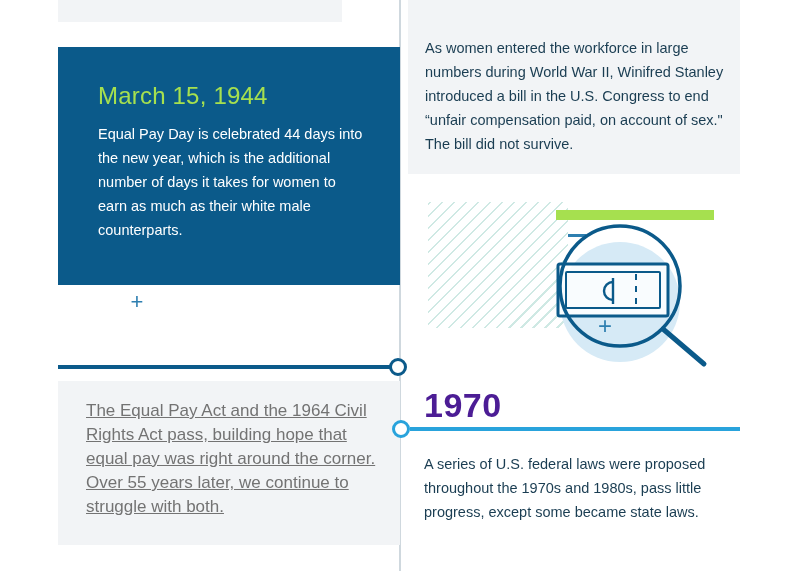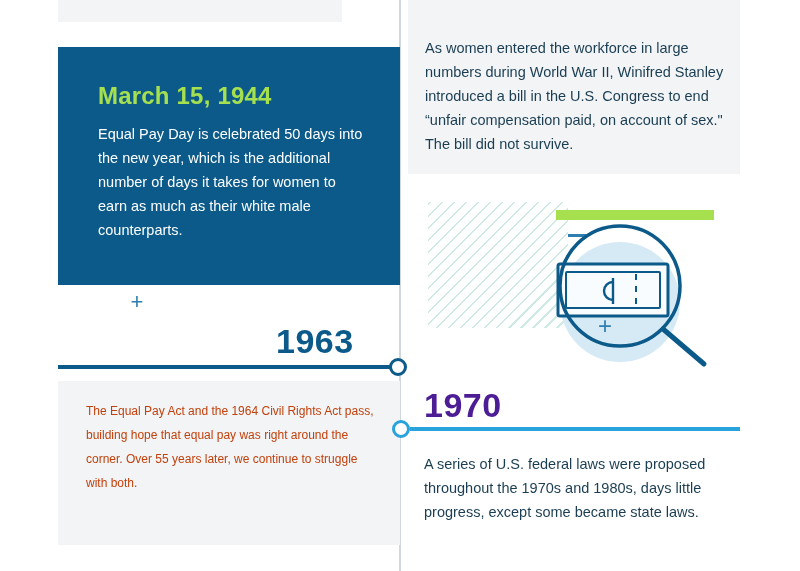--- a/index.html
+++ b/index.html
@@ -51,21 +51,21 @@
     height: 238px;
     background: #0b5a8a;
     color: #ffffff;
     box-sizing: border-box;
   }
   .card-blue .headline {
     position: absolute;
     left: 40px;
     top: 35px;
     font-size: 24px;
-    font-weight: bold;
+    font-weight: normal;
     color: #a6e04f;
     letter-spacing: 0.2px;
   }
   .card-blue .body {
     position: absolute;
     left: 40px;
     top: 75px;
     width: 270px;
     font-size: 14.5px;
     line-height: 24px;
@@ -201,23 +201,24 @@
     width: 342px;
     height: 164px;
     background: #f2f4f6;
     box-sizing: border-box;
   }
   .card-grey-1963 .body {
     position: absolute;
     left: 28px;
     top: 18px;
     width: 296px;
-    font-size: 12px;
-    line-height: 24px;
-    color: #c2410c;
+    font-size: 17px;
+    line-height: 24px;
+    color: #737373;
+    text-decoration: underline;
   }
 
   
   .year-1970 {
     position: absolute;
     left: 424px;
     top: 386px;
     font-size: 34px;
     font-weight: bold;
     color: #4c1d95;
@@ -256,21 +257,21 @@
 <body>
 
 <div class="stage">
 
   <div class="spine"></div>
 
   <div class="card-grey-top"></div>
 
   <div class="card-blue">
     <div class="headline">March 15, 1944</div>
-    <div class="body">Equal Pay Day is celebrated 50 days into the new year, which is the additional number of days it takes for women to earn as much as their white male counterparts.</div>
+    <div class="body">Equal Pay Day is celebrated 44 days into the new year, which is the additional number of days it takes for women to earn as much as their white male counterparts.</div>
     <div class="plus-white">+</div>
   </div>
 
   <div class="card-grey-right">
     <div class="body">As women entered the workforce in large numbers during World War II, Winifred Stanley introduced a bill in the U.S. Congress to end “unfair compensation paid, on account of sex." The bill did not survive.</div>
   </div>
 
   <div class="illus">
     <div class="hatch"></div>
     <div class="green-bar"></div>
@@ -287,25 +288,24 @@
       <line x1="228" y1="100" x2="228" y2="106" stroke="#0b5a8a" stroke-width="2"></line>
       <line x1="228" y1="112" x2="228" y2="118" stroke="#0b5a8a" stroke-width="2"></line>
 
       <circle cx="212" cy="100" r="60" stroke="#0b5a8a" stroke-width="3.5" fill="none"></circle>
 
       <line x1="255" y1="143" x2="296" y2="178" stroke="#0b5a8a" stroke-width="5" stroke-linecap="round"></line>
     </svg>
     <div class="plus-blue">+</div>
   </div>
 
-  <div class="year-1963">1963</div>
   <div class="rule-1963"></div>
   <div class="dot-1963"></div>
   <div class="card-grey-1963">
     <div class="body">The Equal Pay Act and the 1964 Civil Rights Act pass, building hope that equal pay was right around the corner. Over 55 years later, we continue to struggle with both.</div>
   </div>
 
   <div class="year-1970">1970</div>
   <div class="rule-1970"></div>
   <div class="dot-1970"></div>
-  <div class="body-1970">A series of U.S. federal laws were proposed throughout the 1970s and 1980s, days little progress, except some became state laws.</div>
+  <div class="body-1970">A series of U.S. federal laws were proposed throughout the 1970s and 1980s, pass little progress, except some became state laws.</div>
 
 </div>
 
 </body></html>

